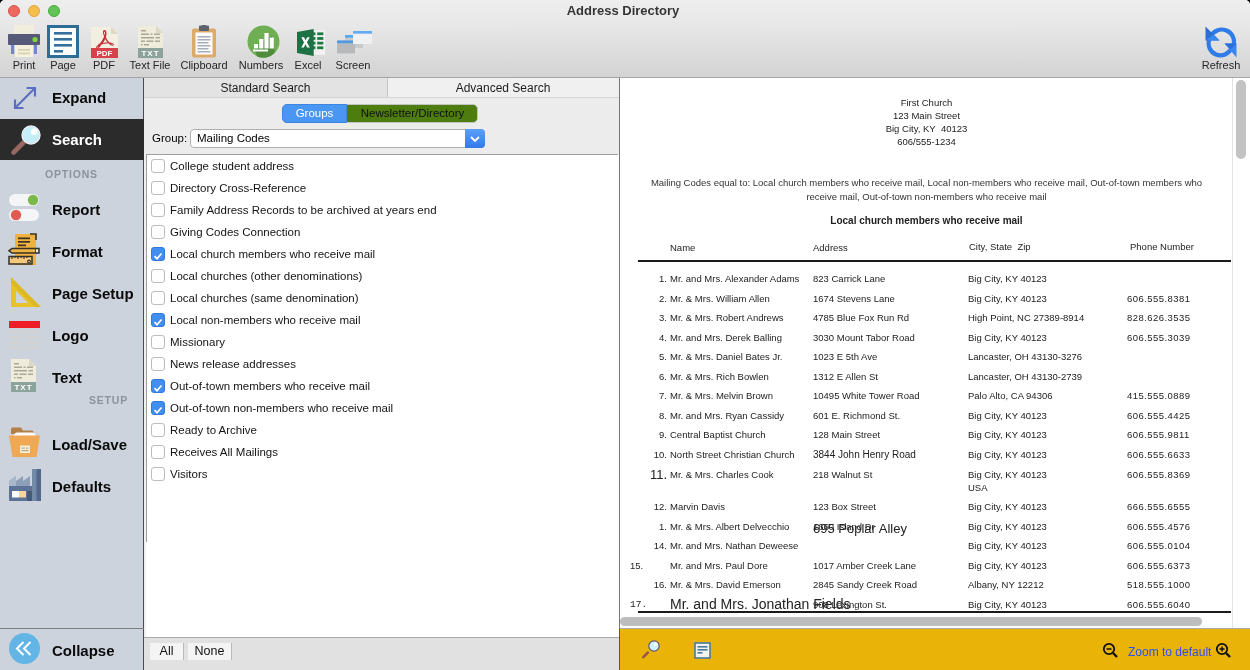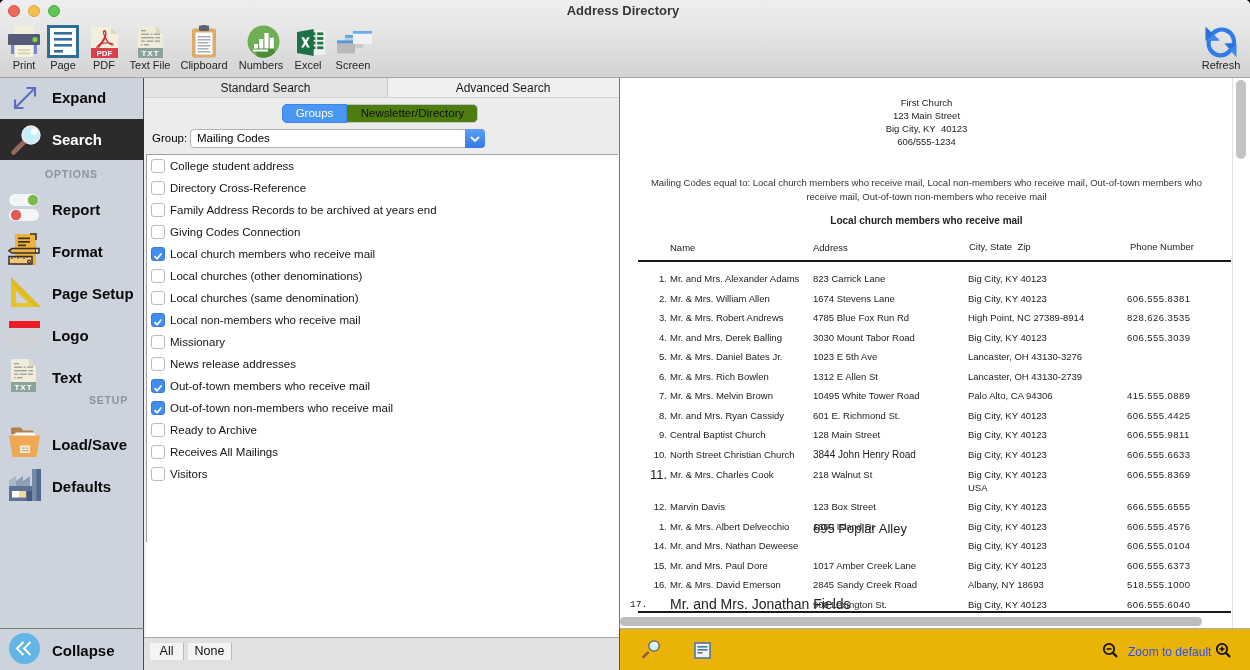--- a/index.html
+++ b/index.html
@@ -481,29 +481,29 @@
 <div class="abs" style="left:10px;top:441.6px;width:37px;text-align:right;font-size:9.5px;color:#222;line-height:13px;">1.</div>
 <div class="abs" style="line-height:13px;left:50px;top:441.6px;font-size:9.5px;color:#222;">Mr. &amp; Mrs. Albert Delvecchio</div>
 <div class="abs" style="line-height:13px;left:193px;top:441.6px;font-size:9.5px;color:#222;">1660 Island Dr</div>
 <div class="abs" style="left:348px;top:441.6px;font-size:9.5px;color:#222;line-height:13px;">Big City, KY 40123</div>
 <div class="abs" style="line-height:13px;letter-spacing:0.45px;left:507px;top:441.6px;font-size:9.5px;color:#222;">606.555.4576</div>
 <div class="abs" style="left:10px;top:461.2px;width:37px;text-align:right;font-size:9.5px;color:#222;line-height:13px;">14.</div>
 <div class="abs" style="line-height:13px;left:50px;top:461.2px;font-size:9.5px;color:#222;">Mr. and Mrs. Nathan Deweese</div>
 <div class="abs" style="line-height:13px;left:193px;top:444px;font-size:13px;color:#222;">695 Poplar Alley</div>
 <div class="abs" style="left:348px;top:461.2px;font-size:9.5px;color:#222;line-height:13px;">Big City, KY 40123</div>
 <div class="abs" style="line-height:13px;letter-spacing:0.45px;left:507px;top:461.2px;font-size:9.5px;color:#222;">606.555.0104</div>
-<div class="abs" style="left:10px;top:480.7px;width:37px;text-align:right;font-size:9.5px;color:#222;line-height:13px;">15.</div>
+<div class="abs" style="left:10px;top:480.7px;width:37px;font-size:9.5px;color:#222;line-height:13px;">15.</div>
 <div class="abs" style="line-height:13px;left:50px;top:480.7px;font-size:9.5px;color:#222;">Mr. and Mrs. Paul Dore</div>
 <div class="abs" style="line-height:13px;left:193px;top:480.7px;font-size:9.5px;color:#222;">1017 Amber Creek Lane</div>
 <div class="abs" style="left:348px;top:480.7px;font-size:9.5px;color:#222;line-height:13px;">Big City, KY 40123</div>
 <div class="abs" style="line-height:13px;letter-spacing:0.45px;left:507px;top:480.7px;font-size:9.5px;color:#222;">606.555.6373</div>
 <div class="abs" style="left:10px;top:500.3px;width:37px;text-align:right;font-size:9.5px;color:#222;line-height:13px;">16.</div>
 <div class="abs" style="line-height:13px;left:50px;top:500.3px;font-size:9.5px;color:#222;">Mr. &amp; Mrs. David Emerson</div>
 <div class="abs" style="line-height:13px;left:193px;top:500.3px;font-size:9.5px;color:#222;">2845 Sandy Creek Road</div>
-<div class="abs" style="left:348px;top:500.3px;font-size:9.5px;color:#222;line-height:13px;">Albany, NY 18693</div>
+<div class="abs" style="left:348px;top:500.3px;font-size:9.5px;color:#222;line-height:13px;">Albany, NY 12212</div>
 <div class="abs" style="line-height:13px;letter-spacing:0.45px;left:507px;top:500.3px;font-size:9.5px;color:#222;">518.555.1000</div>
 <div class="abs" style="left:10px;top:519.8px;width:37px;text-align:left;font-size:9.5px;color:#222;line-height:13px;font-family:Liberation Mono, monospace;">17.</div>
 <div class="abs" style="line-height:13px;left:50px;top:519.8px;font-size:14px;color:#222;">Mr. and Mrs. Jonathan Fields</div>
 <div class="abs" style="line-height:13px;left:193px;top:519.8px;font-size:9.5px;color:#222;">908 Lexington St.</div>
 <div class="abs" style="left:348px;top:519.8px;font-size:9.5px;color:#222;line-height:13px;">Big City, KY 40123</div>
 <div class="abs" style="line-height:13px;letter-spacing:0.45px;left:507px;top:519.8px;font-size:9.5px;color:#222;">606.555.6040</div>
 <div class="abs" style="left:18px;top:533px;width:593px;height:2px;background:#1a1a1a;"></div>
 </div>
 <div class="abs" style="left:1232px;top:78px;width:1px;height:550px;background:#e3e3e3;"></div>
 <div class="abs" style="left:1236px;top:80px;width:10px;height:79px;border-radius:5px;background:#c3c3c3;"></div>

